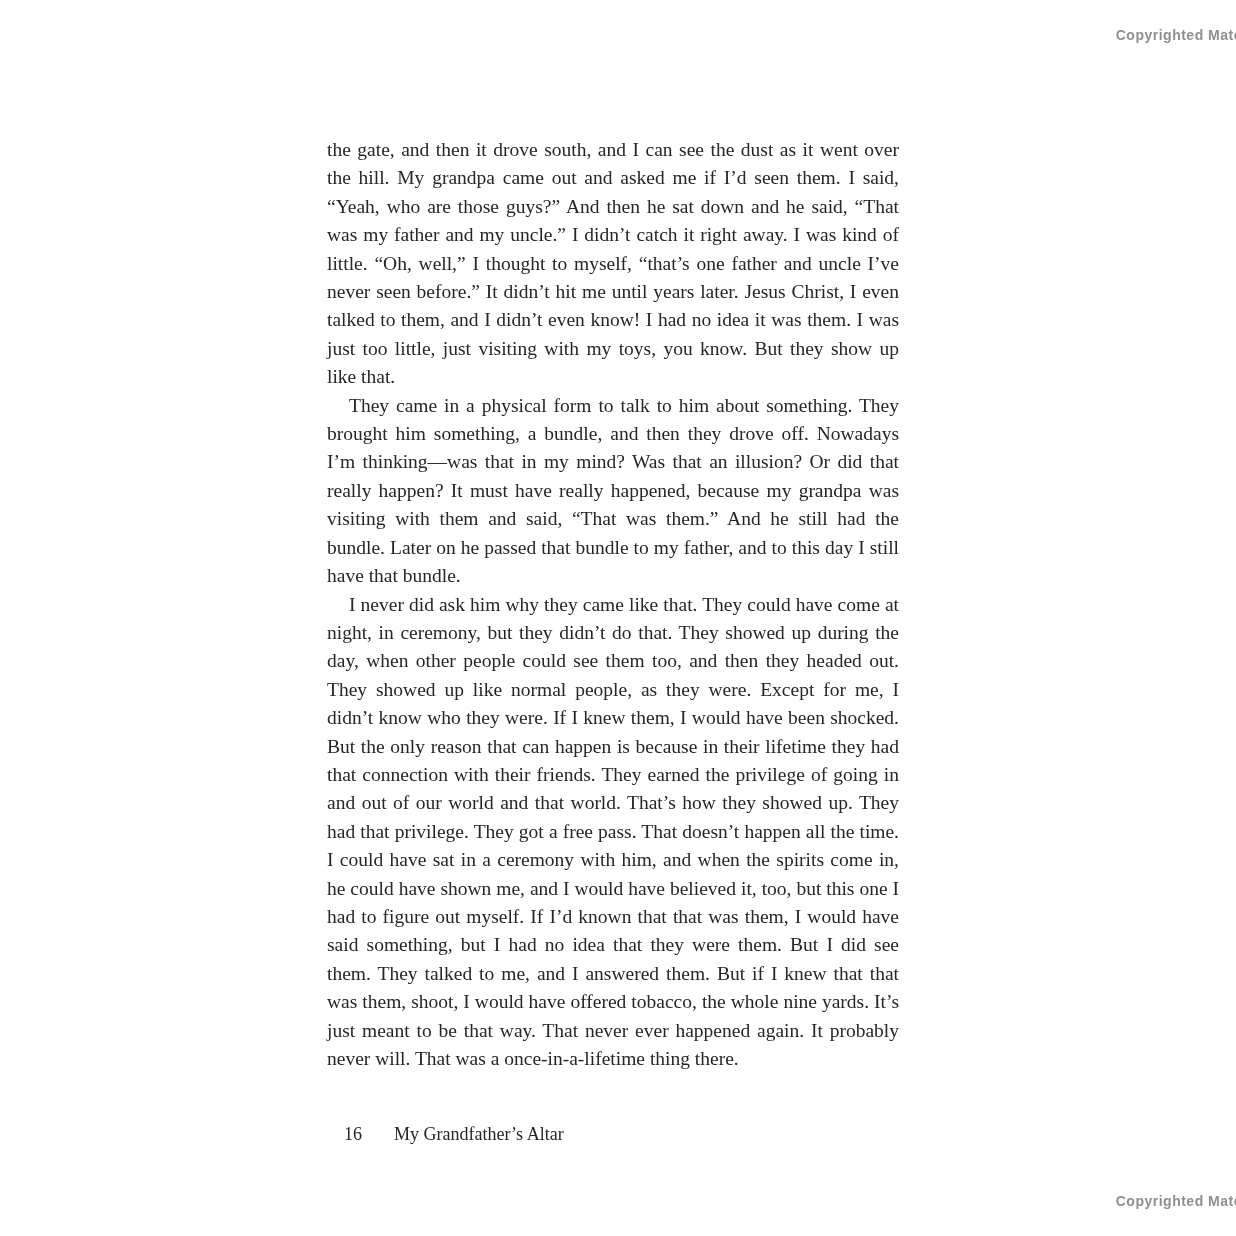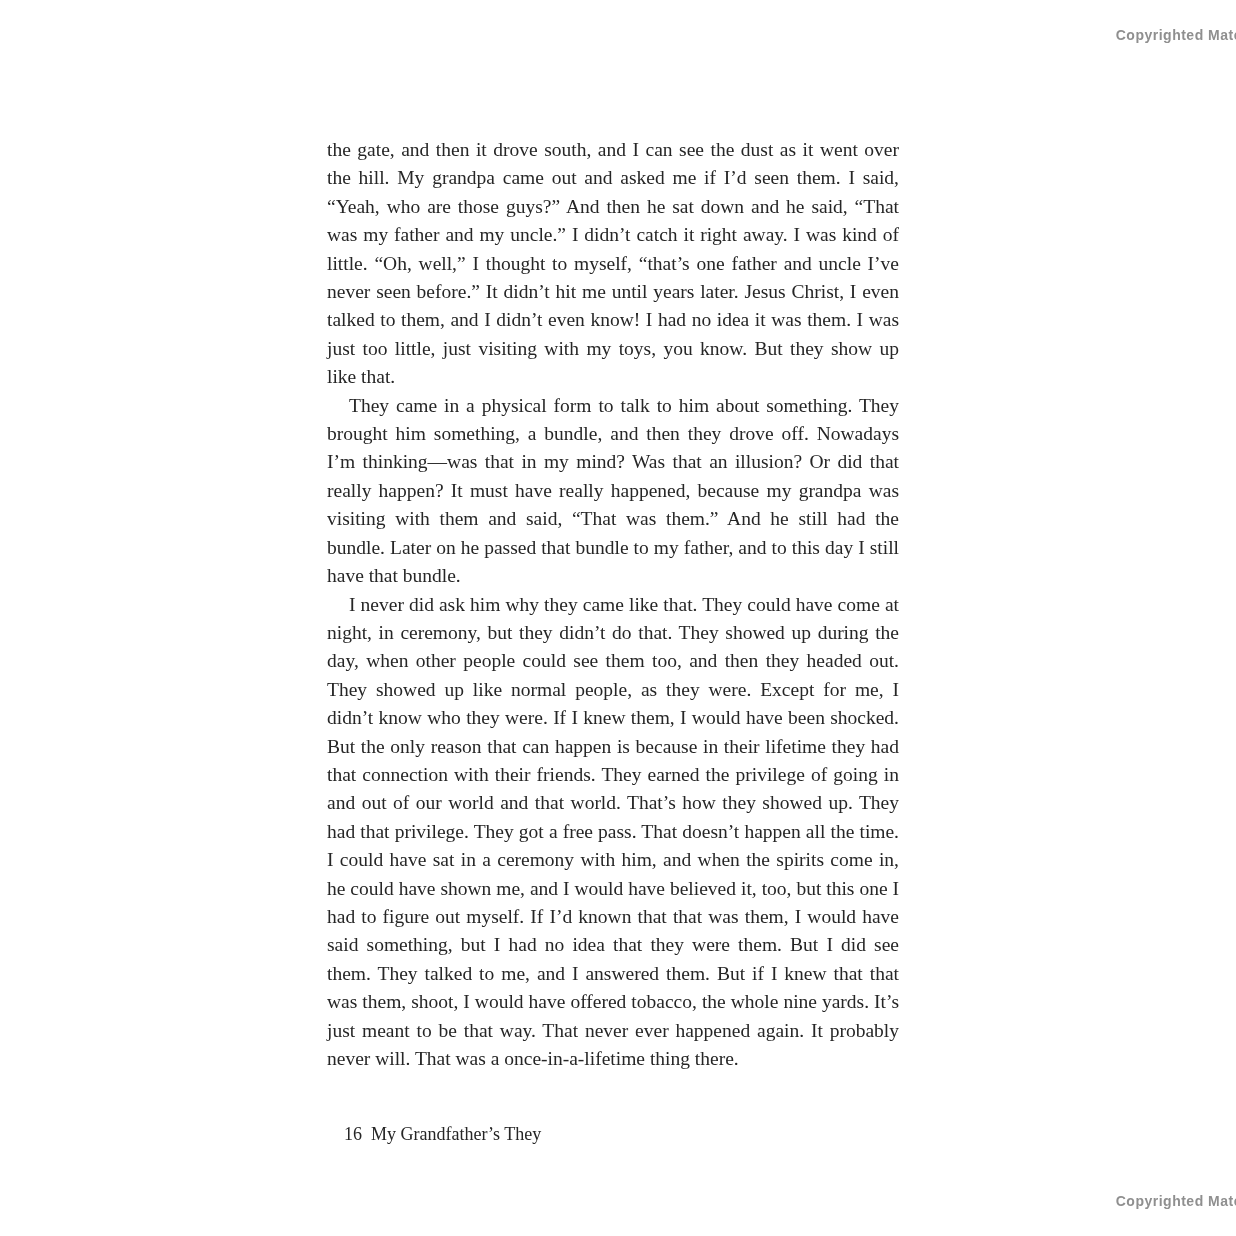--- a/index.html
+++ b/index.html
@@ -52,35 +52,35 @@
     position: absolute;
     left: 344px;
     top: 1124px;
     font-family: "Liberation Serif", serif;
     font-size: 18px;
     color: #262626;
     white-space: nowrap;
   }
   .footer .page-number {
     display: inline-block;
-    margin-right: 9px;
+    margin-right: 32px;
   }
 </style>
 </head>
 <body>
 
 <div class="page">
 
   <div class="copyright top">Copyrighted Material</div>
 
   <div class="text-block">
     <p class="no-indent">the gate, and then it drove south, and I can see the dust as it went over the hill. My grandpa came out and asked me if I’d seen them. I said, “Yeah, who are those guys?” And then he sat down and he said, “That was my father and my uncle.” I didn’t catch it right away. I was kind of little. “Oh, well,” I thought to myself, “that’s one father and uncle I’ve never seen before.” It didn’t hit me until years later. Jesus Christ, I even talked to them, and I didn’t even know! I had no idea it was them. I was just too little, just visiting with my toys, you know. But they show up like that.</p>
     <p>They came in a physical form to talk to him about something. They brought him something, a bundle, and then they drove off. Nowadays I’m thinking—was that in my mind? Was that an illusion? Or did that really happen? It must have really happened, because my grandpa was visiting with them and said, “That was them.” And he still had the bundle. Later on he passed that bundle to my father, and to this day I still have that bundle.</p>
     <p>I never did ask him why they came like that. They could have come at night, in ceremony, but they didn’t do that. They showed up during the day, when other people could see them too, and then they headed out. They showed up like normal people, as they were. Except for me, I didn’t know who they were. If I knew them, I would have been shocked. But the only reason that can happen is because in their lifetime they had that connection with their friends. They earned the privilege of going in and out of our world and that world. That’s how they showed up. They had that privilege. They got a free pass. That doesn’t happen all the time. I could have sat in a ceremony with him, and when the spirits come in, he could have shown me, and I would have believed it, too, but this one I had to figure out myself. If I’d known that that was them, I would have said something, but I had no idea that they were them. But I did see them. They talked to me, and I answered them. But if I knew that that was them, shoot, I would have offered tobacco, the whole nine yards. It’s just meant to be that way. That never ever happened again. It probably never will. That was a once-in-a-lifetime thing there.</p>
   </div>
 
   <div class="footer">
-    <span class="page-number">16</span><span class="chapter-title">My Grandfather’s They</span>
+    <span class="page-number">16</span><span class="chapter-title">My Grandfather’s Altar</span>
   </div>
 
   <div class="copyright bottom">Copyrighted Material</div>
 
 </div>
 
 </body></html>

